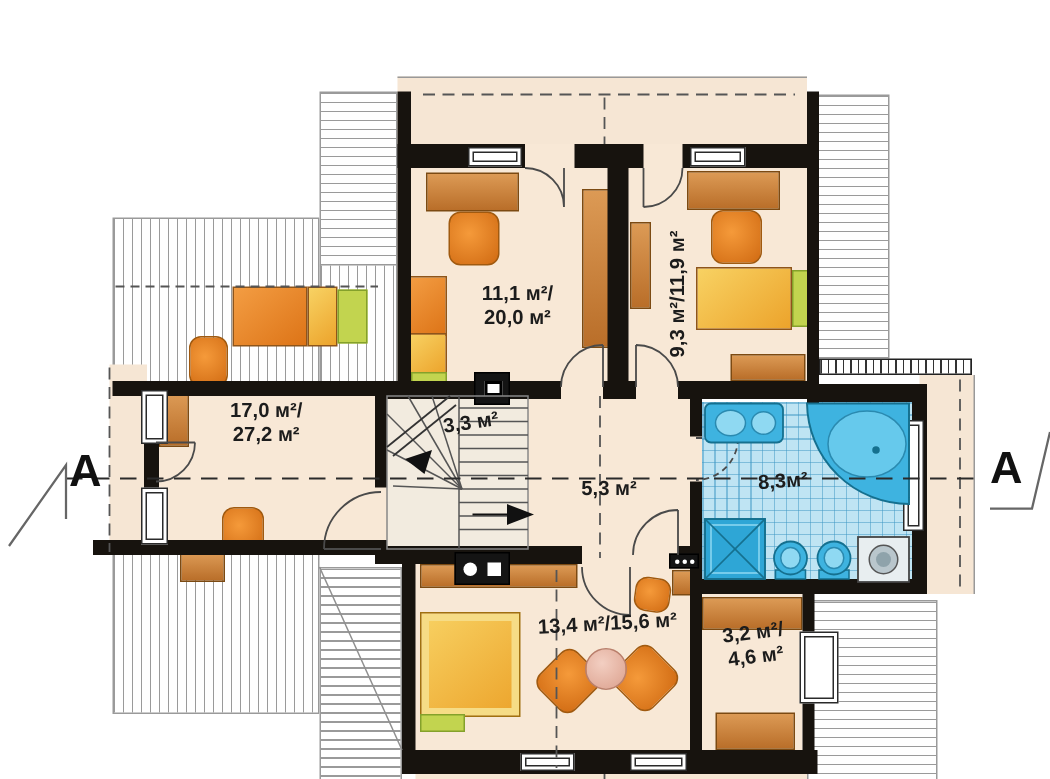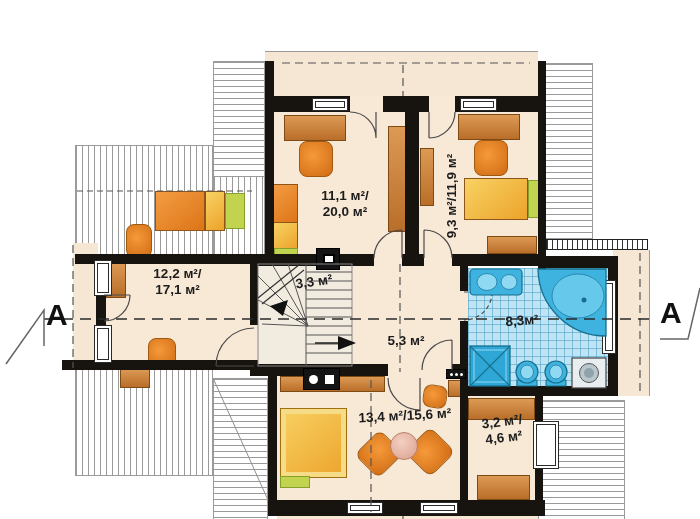--- a/index.html
+++ b/index.html
@@ -261,27 +261,27 @@
   </svg>
 
   <div class="arealabel" style="left:300px;top:140px;width:90px;">
     <span>11,1 м²/</span><br>
     <span>20,0 м²</span>
   </div>
   <div class="arealabel" style="left:402px;top:138px;width:104px;height:20px;transform:rotate(-90deg);">
     <span>9,3 м²/11,9 м²</span>
   </div>
   <div class="arealabel" style="left:130px;top:218px;width:95px;">
-    <span>12,2 м²/</span><br>
-    <span>17,1 м²</span>
+    <span>17,0 м²/</span><br>
+    <span>27,2 м²</span>
   </div>
   <div class="arealabel" style="left:284px;top:226px;width:60px;transform:rotate(-8deg);">
     <span>3,3 м²</span>
   </div>
-  <div class="arealabel" style="left:380px;top:285px;width:52px;text-align:center;">
+  <div class="arealabel" style="left:380px;top:270px;width:52px;text-align:center;">
     <span>5,3 м²</span>
   </div>
   <div class="arealabel" style="left:494px;top:265px;width:56px;transform:rotate(-4deg);">
     <span>8,3м²</span>
   </div>
   <div class="arealabel" style="left:340px;top:360px;width:130px;transform:rotate(-3deg);">
     <span>13,4 м²/15,6 м²</span>
   </div>
   <div class="arealabel" style="left:470px;top:366px;width:66px;transform:rotate(-7deg);">
     <span>3,2 м²/</span><br>

